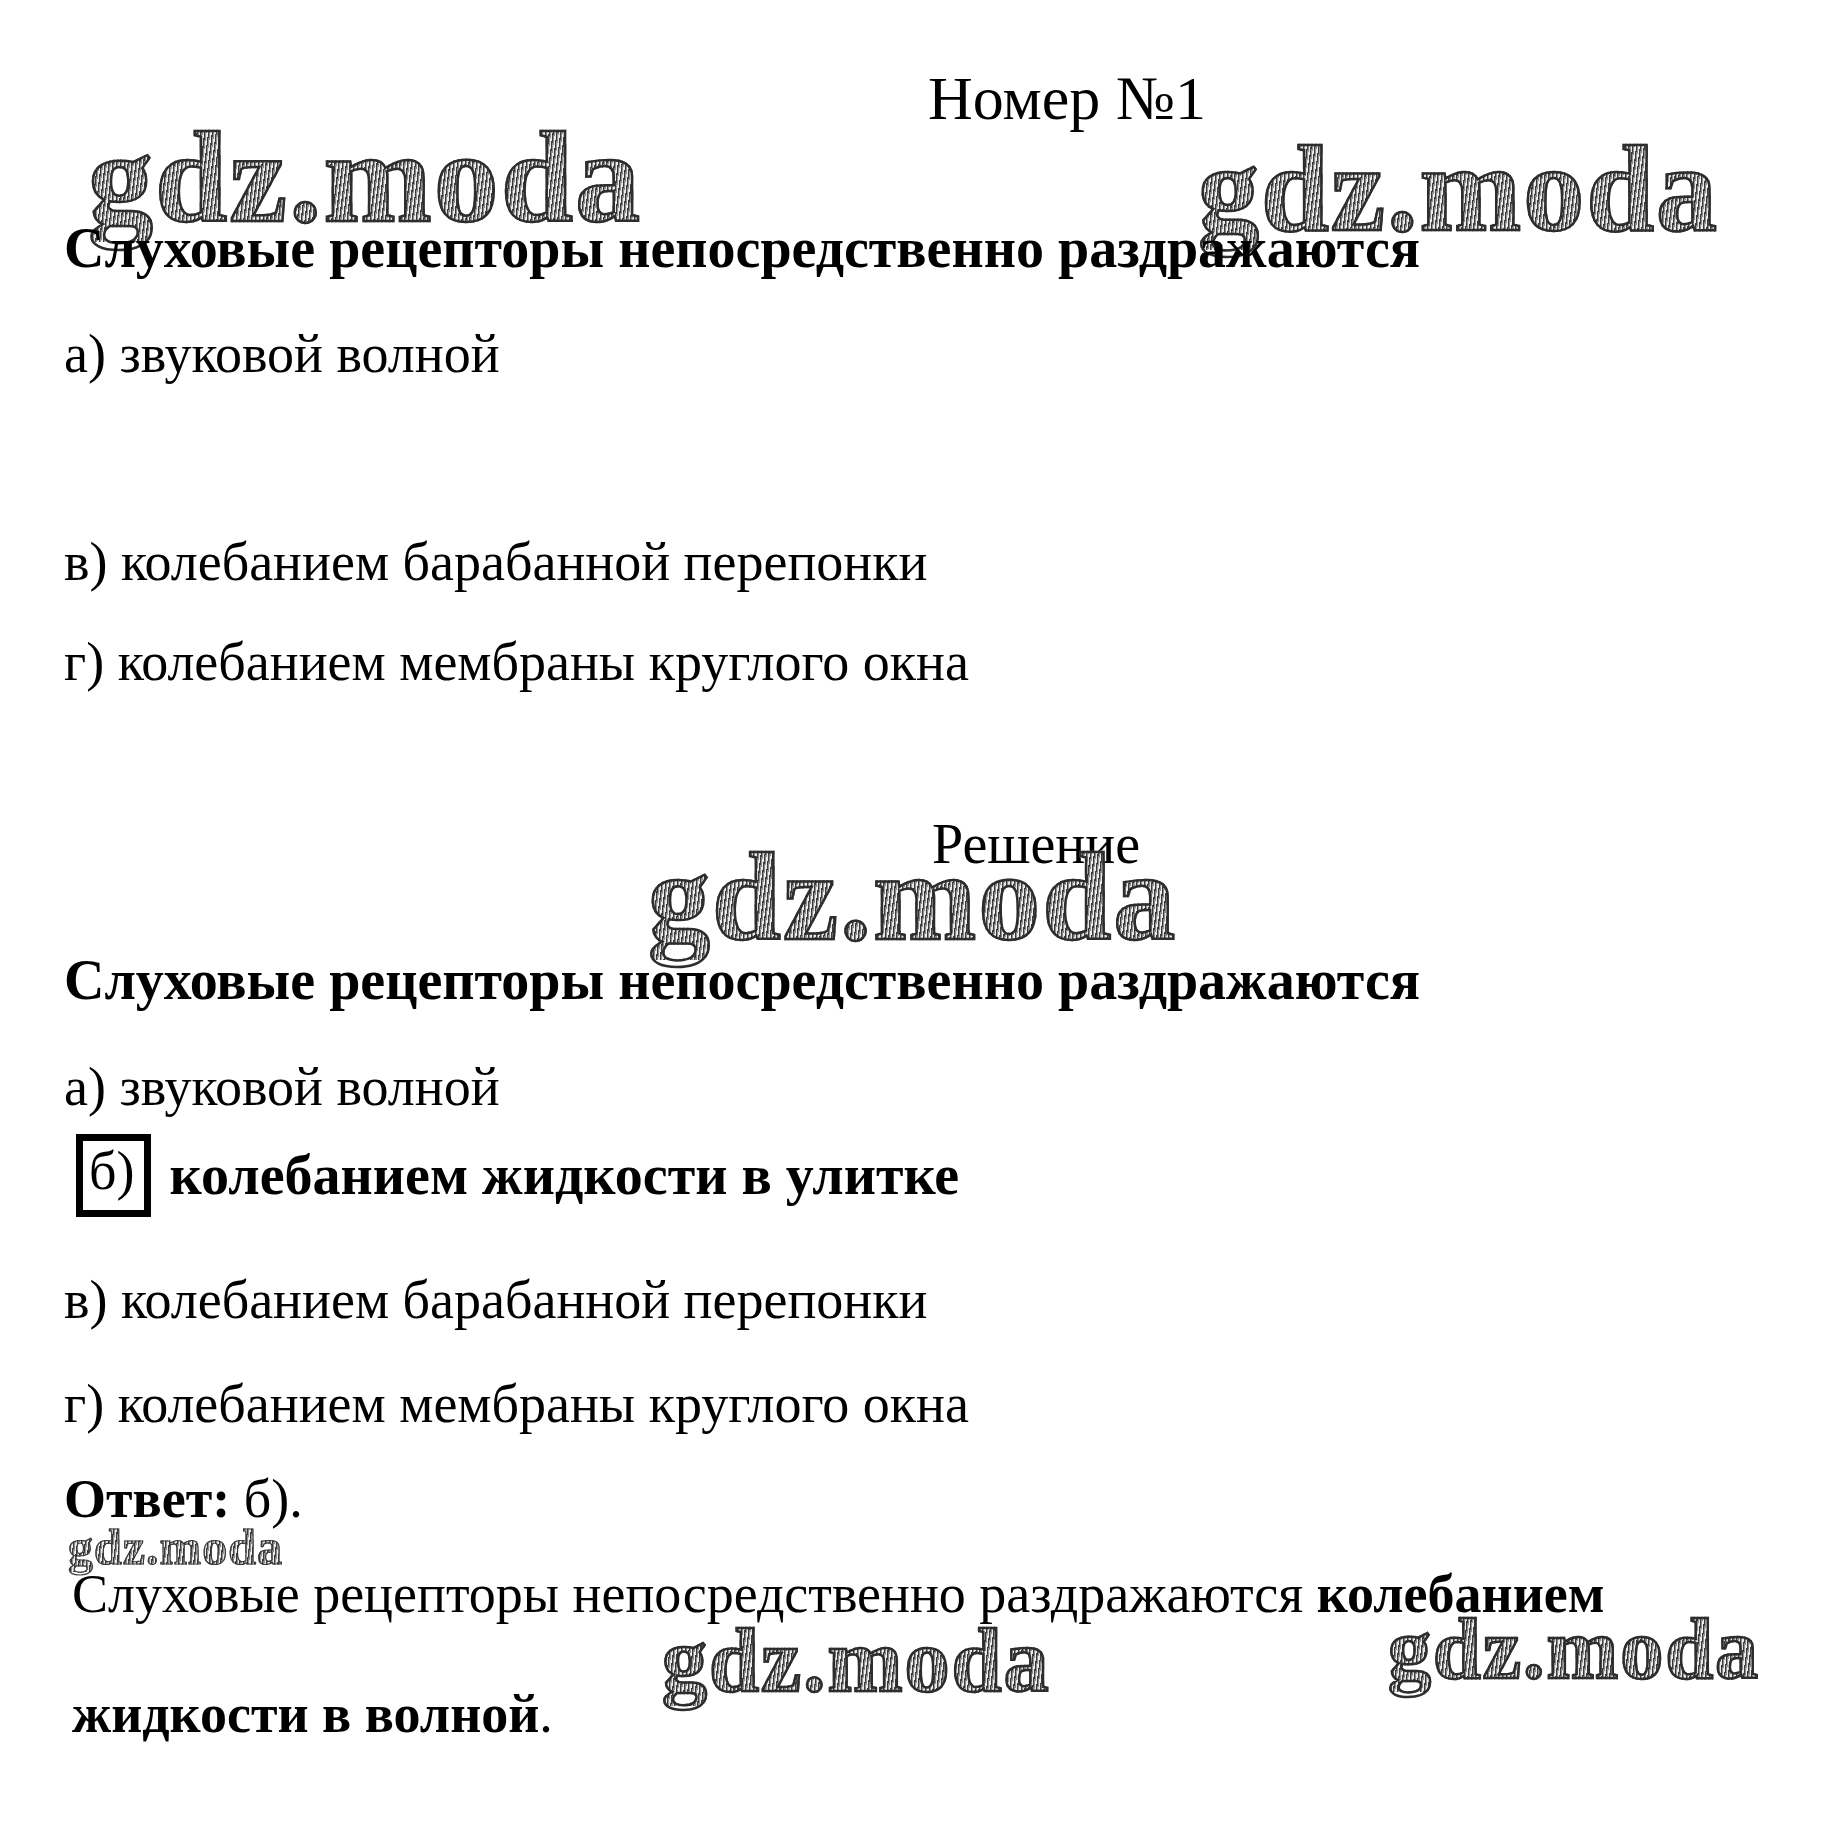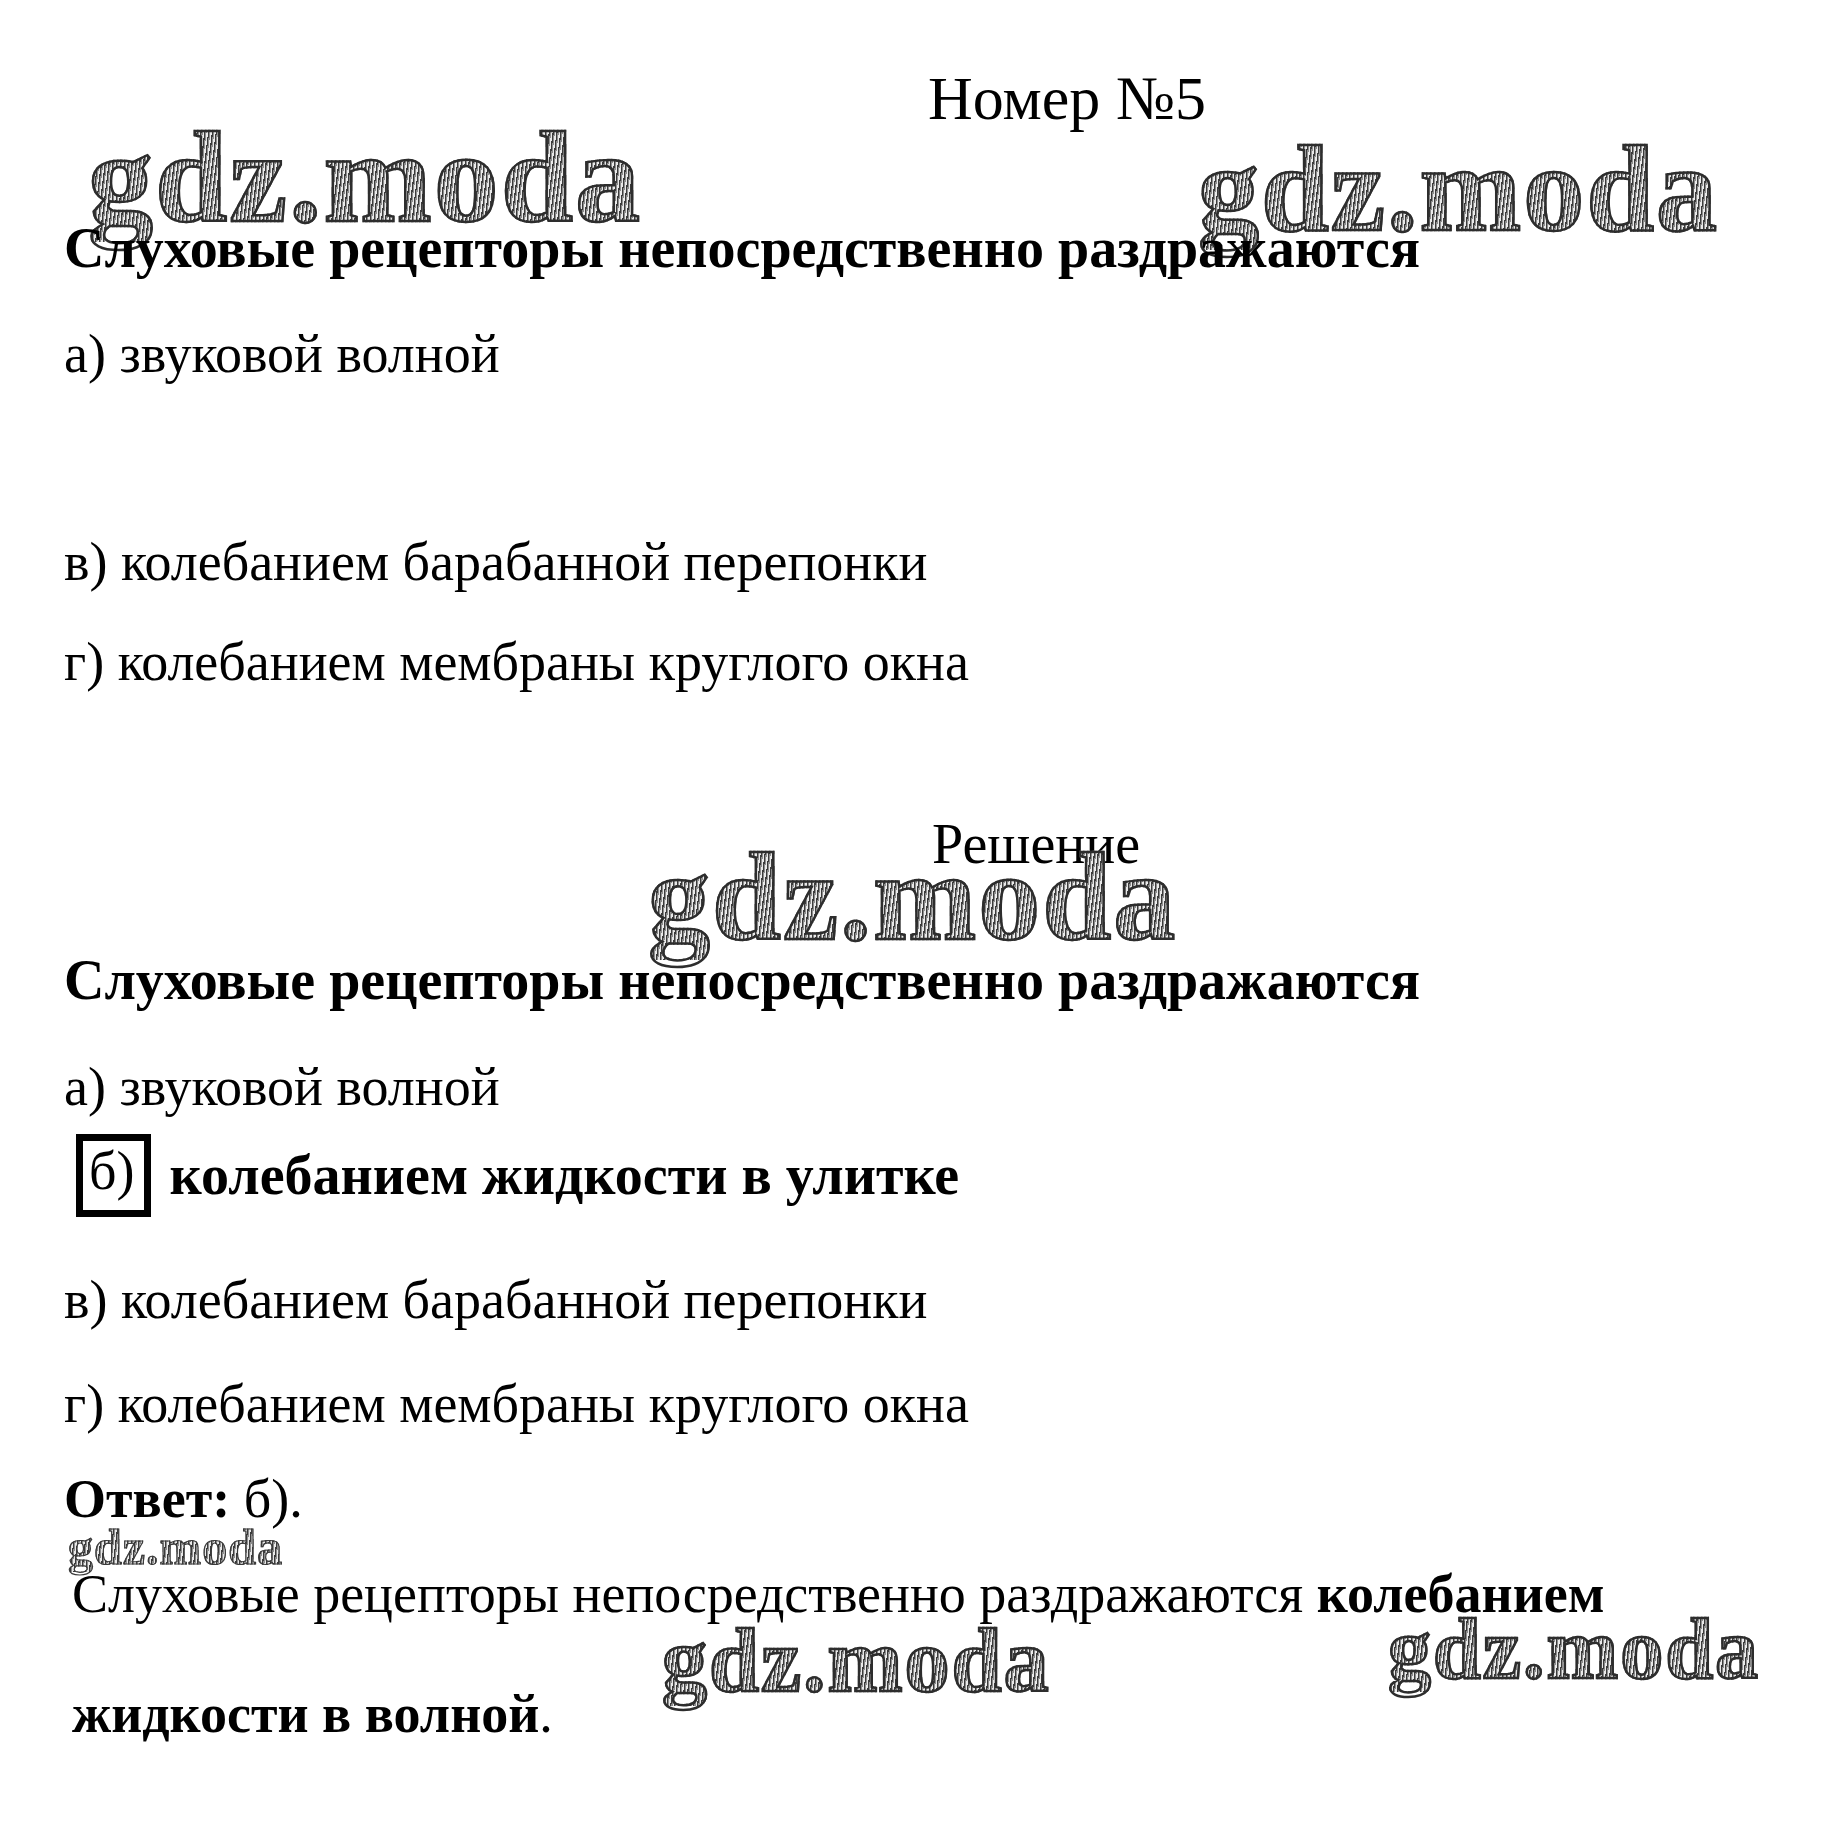--- a/index.html
+++ b/index.html
@@ -62,21 +62,21 @@
     line-height: 1.05;
   }
   .boxed-label { font-size: 54px; }
   .opt-bold-text { font-size: 56px; font-weight: bold; }
 </style>
 </head>
 <body>
 
 <div class="page">
 
-  <div class="abs title" style="left:928px; top:64px;">Номер №5</div>
+  <div class="abs title" style="left:928px; top:64px;">Номер №1</div>
 
   <div class="abs wm" style="left:88px; top:112px; font-size:130px;">gdz.moda</div>
   <div class="abs wm" style="left:1198px; top:128px; font-size:122px;">gdz.moda</div>
 
   <div class="abs heading" style="left:64px; top:216px;">Слуховые рецепторы непосредственно раздражаются</div>
 
   <div class="abs line" style="left:64px; top:322px;">
     <span>а)</span>
     <span>звуковой волной</span>
   </div>

